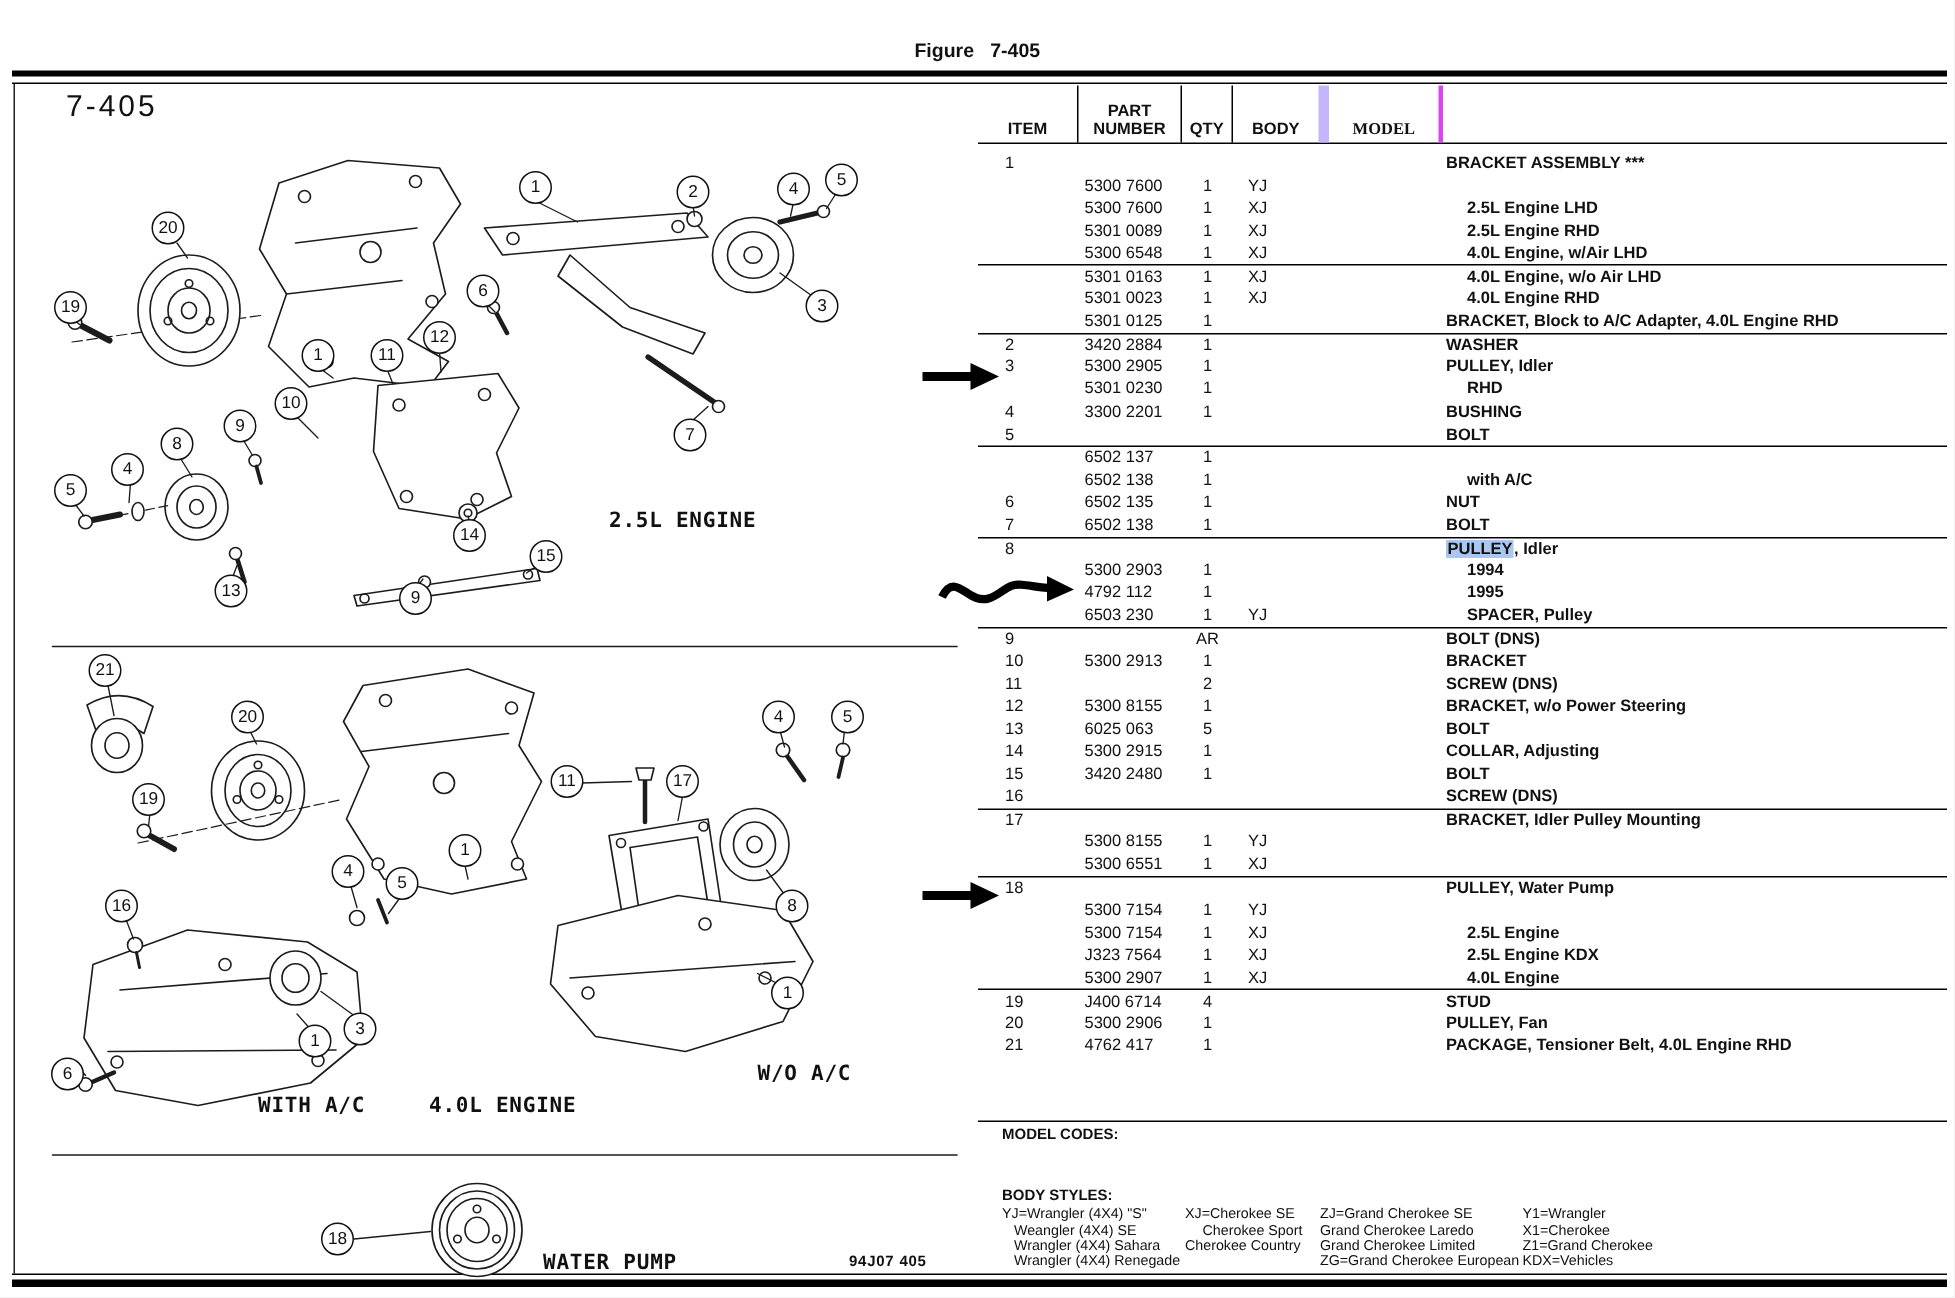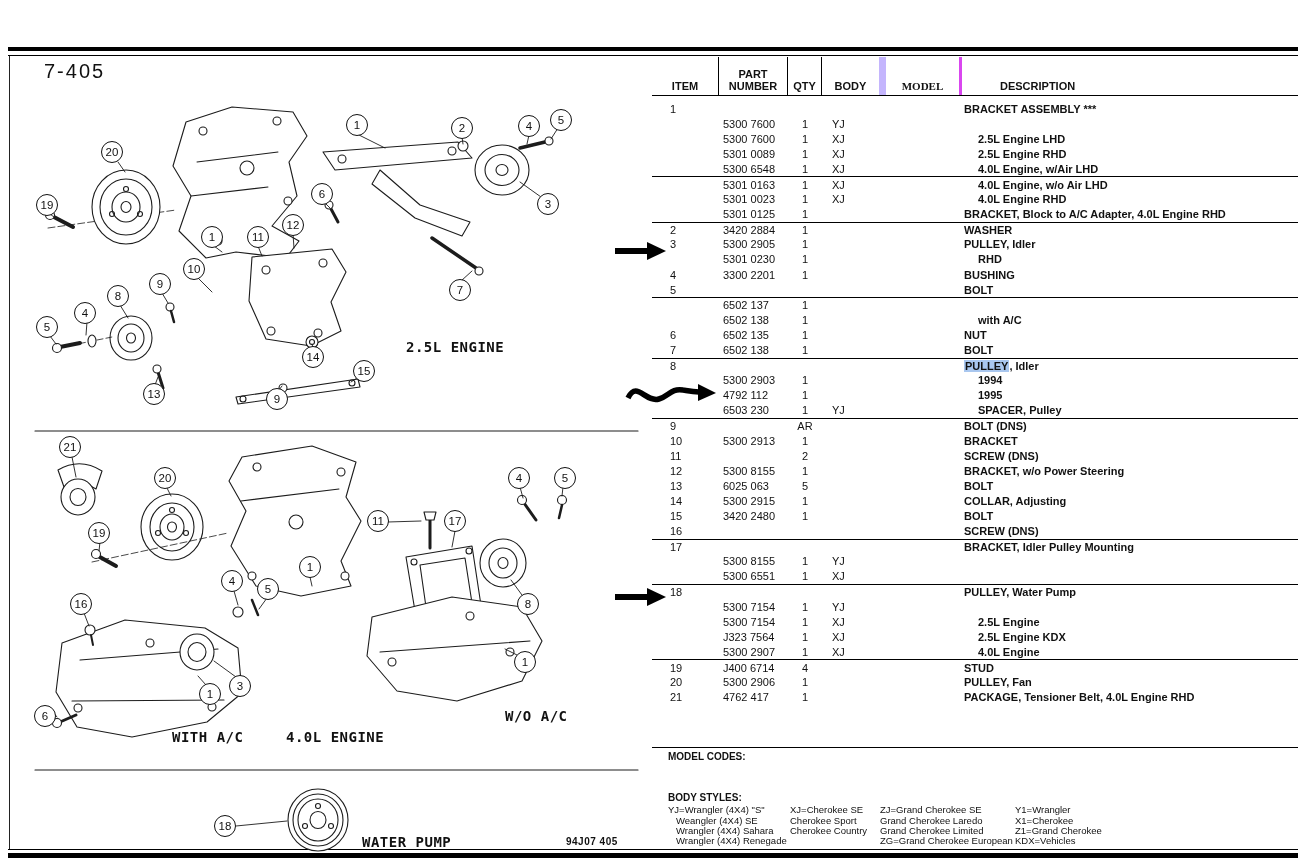--- a/index.html
+++ b/index.html
@@ -54,20 +54,21 @@
   .fblock{position:absolute;left:668px;font-size:9.5px;line-height:10.3px;z-index:2;}
   .fheading{font-weight:bold;font-size:10px;margin-bottom:2px;}
   .fr{display:flex;}
   .fc{white-space:pre;box-sizing:border-box;}
 </style>
 </head>
 <body>
 
 <div class="page">
 
+  <div class="fig-label">Figure   7-405</div>
   <div class="rule-top-thick"></div>
   <div class="rule-top-thin"></div>
   <div class="left-edge"></div>
   <div class="corner-label">7-405</div>
 
   <svg class="lineart" width="1303" height="865" viewBox="0 0 1303 865">
     <g stroke="#1c1c1c" stroke-width="1.1" fill="none" stroke-linejoin="round" stroke-linecap="round">
       <line x1="35" y1="431" x2="638" y2="431"></line>
       <line x1="35" y1="770" x2="638" y2="770"></line>
 
@@ -255,21 +256,20 @@
   <div class="ptable">
     <div class="thead">
       <div class="th th-item">ITEM</div>
       <div class="th th-part">
         <span>PART</span>
         <span>NUMBER</span>
       </div>
       <div class="th th-qty">QTY</div>
       <div class="th th-body">BODY</div>
       <div class="th th-model">MODEL</div>
-      <div class="th th-desc">DESCRIPTION</div>
     </div>
     <div class="tbody" id="table-body">
         <div class="trow">
           <div class="tc c-item">1</div>
           <div class="tc c-part"></div>
           <div class="tc c-qty"></div>
           <div class="tc c-body"></div>
           <div class="tc c-model"></div>
           <div class="tc c-desc">BRACKET ASSEMBLY ***</div>
         </div>
@@ -613,21 +613,21 @@
     <div class="fheading">BODY STYLES:</div>
     <div id="body-styles-rows">
         <div class="fr">
           <div class="fc" style="width: 122px;">YJ=Wrangler (4X4) "S"</div>
           <div class="fc" style="width: 90px;">XJ=Cherokee SE</div>
           <div class="fc" style="width: 135px;">ZJ=Grand Cherokee SE</div>
           <div class="fc">Y1=Wrangler</div>
         </div>
         <div class="fr">
           <div class="fc" style="width: 122px; padding-left: 8px;">Weangler (4X4) SE</div>
-          <div class="fc" style="width: 90px;">Cherokee Sport</div>
+          <div class="fc" style="width: 90px; text-align: center;">Cherokee Sport</div>
           <div class="fc" style="width: 135px;">Grand Cherokee Laredo</div>
           <div class="fc">X1=Cherokee</div>
         </div>
         <div class="fr">
           <div class="fc" style="width: 122px; padding-left: 8px;">Wrangler (4X4) Sahara</div>
           <div class="fc" style="width: 90px;">Cherokee Country</div>
           <div class="fc" style="width: 135px;">Grand Cherokee Limited</div>
           <div class="fc">Z1=Grand Cherokee</div>
         </div>
         <div class="fr">

